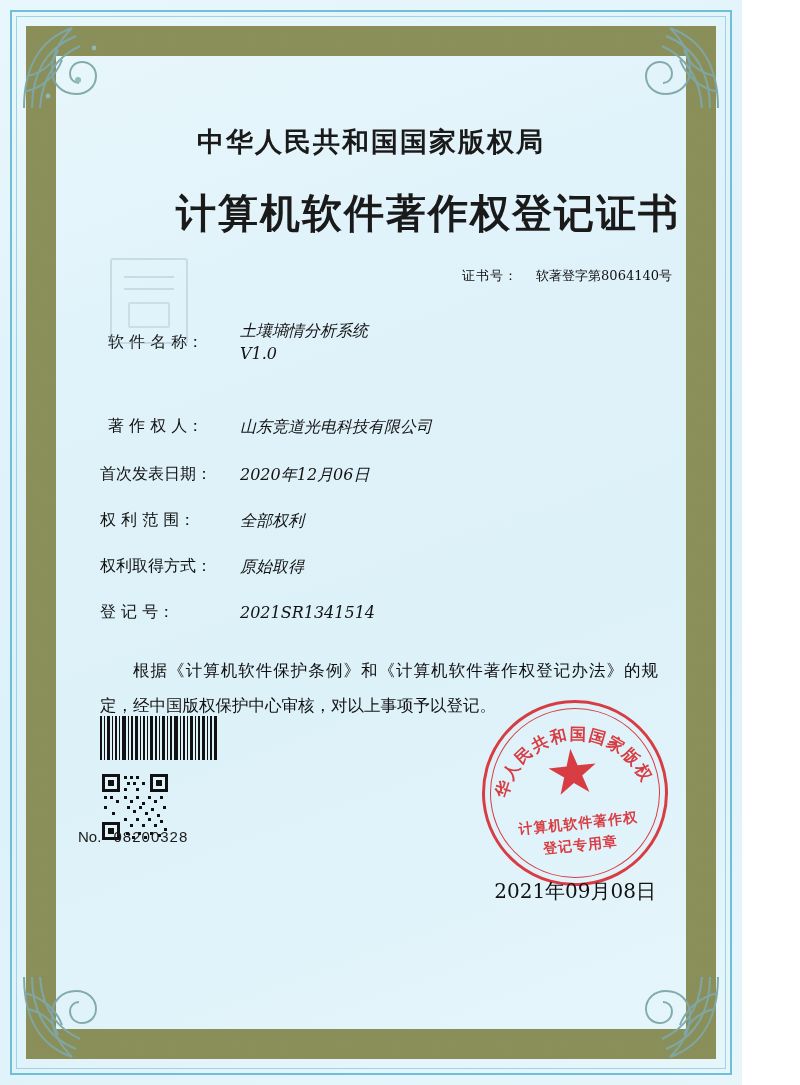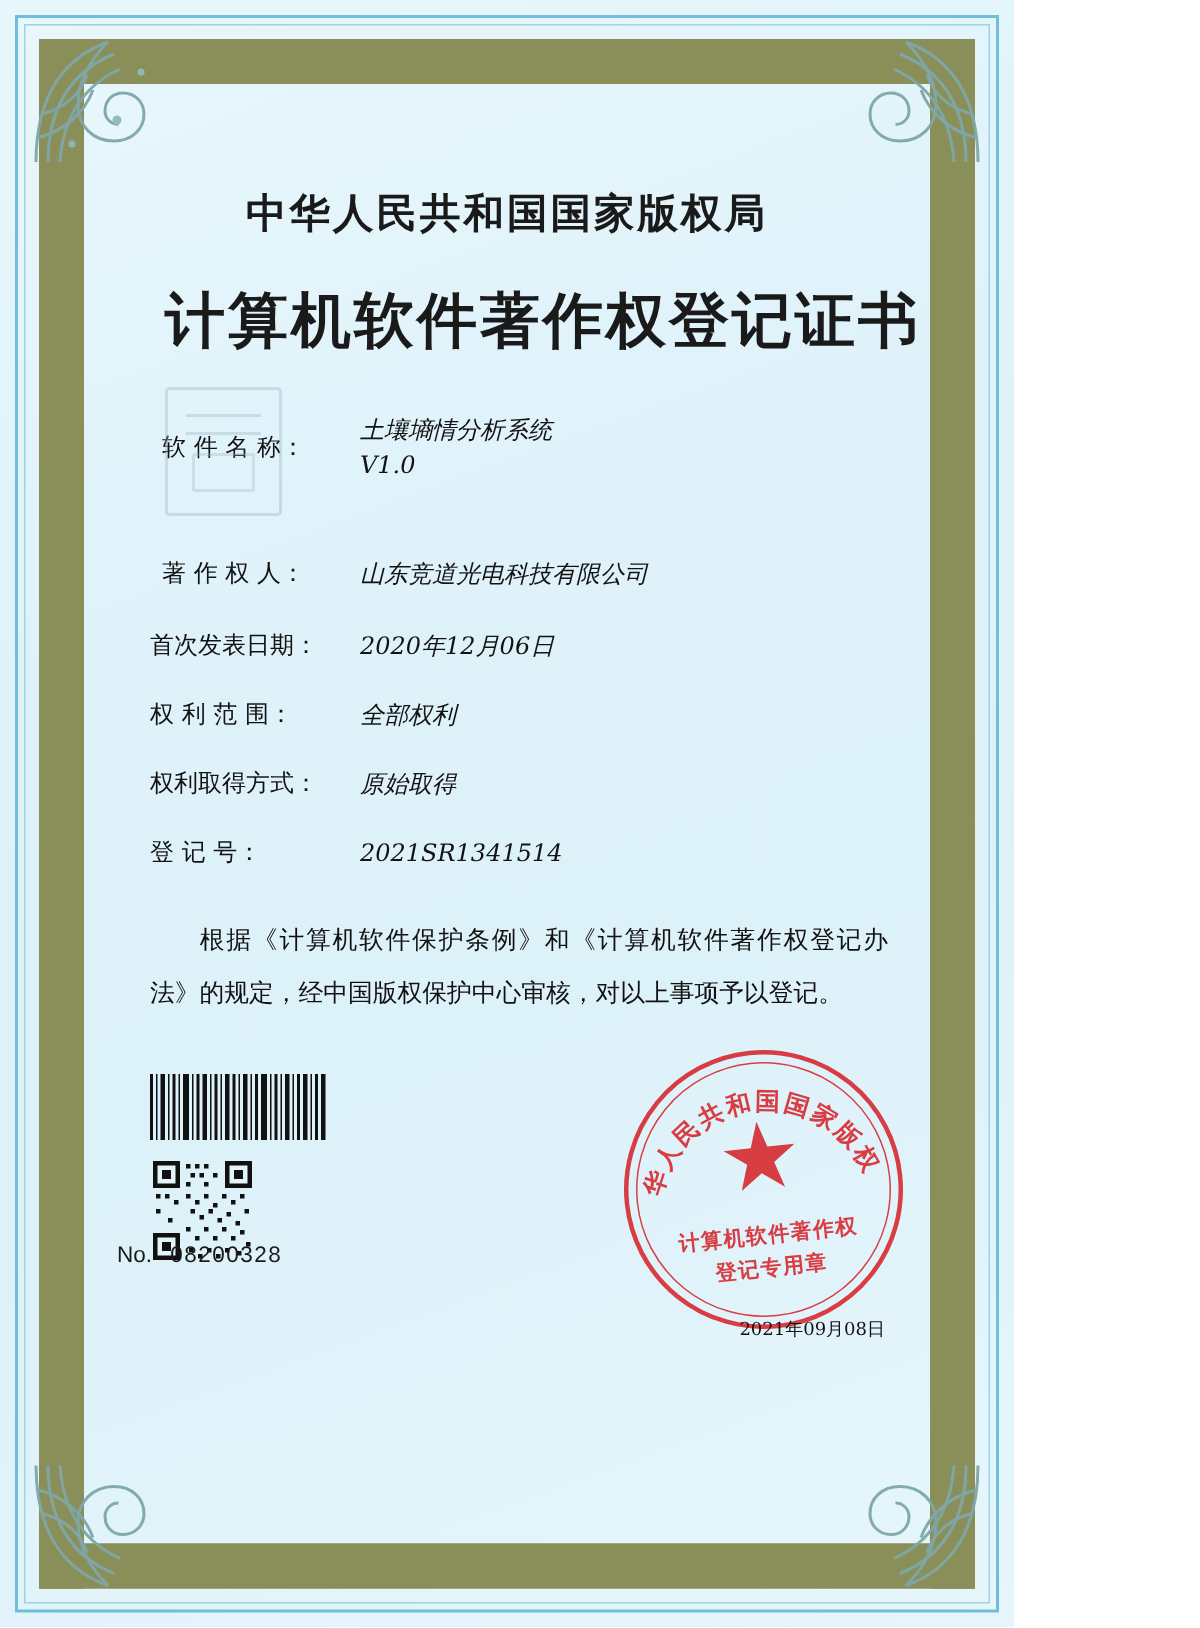--- a/index.html
+++ b/index.html
@@ -4,21 +4,21 @@
 <style>
   * { box-sizing: border-box; }
   html, body {
     margin: 0; padding: 0;
     width: 800px; height: 1085px;
     font-family: "Liberation Sans", sans-serif;
     background: #ffffff;
   }
   #cert {
     position: relative;
-    width: 676px; height: 1085px;
+    width: 742px; height: 1085px;
     background: linear-gradient(160deg, #e8f7fb 0%, #dff2fa 35%, #ddf1f9 60%, #e6f6fb 100%);
     overflow: hidden;
   }
 
   
   .outer-line {
     position: absolute;
     left: 10px; top: 10px; right: 10px; bottom: 10px;
     border: 2px solid #6fbfd8;
   }
@@ -237,21 +237,21 @@
     font-size: 17px;
     font-weight: 700;
     fill: #d8242a;
     letter-spacing: 2px;
   }
 
   .issue-date {
     position: absolute;
     right: 86px; top: 878px;
     font-family: "DejaVu Serif", "Liberation Serif", serif;
-    font-size: 12px;
+    font-size: 20px;
     color: #111;
   }
 </style>
 </head>
 <body>
 
 <div id="cert">
 
   <div class="outer-line"></div>
   <div class="outer-line2"></div>
@@ -336,20 +336,24 @@
       <path d="M6,74 C24,70 38,58 44,42"></path>
       <path d="M10,58 C26,54 36,44 40,32"></path>
     </g>
   </svg>
 
   <div class="content">
 
     <div class="title1">中华人民共和国国家版权局</div>
     <div class="title2">计算机软件著作权登记证书</div>
 
+    <div class="certno">
+      <span class="lbl">证书号：</span>
+      <span class="val">软著登字第8064140号</span>
+    </div>
 
     <div class="wm"></div>
 
     <div class="fields">
       <div class="frow">
         <div class="k">软 件 名 称：</div>
         <div class="v">土壤墒情分析系统
 V1.0</div>
       </div>
       <div class="gap-big"></div>

